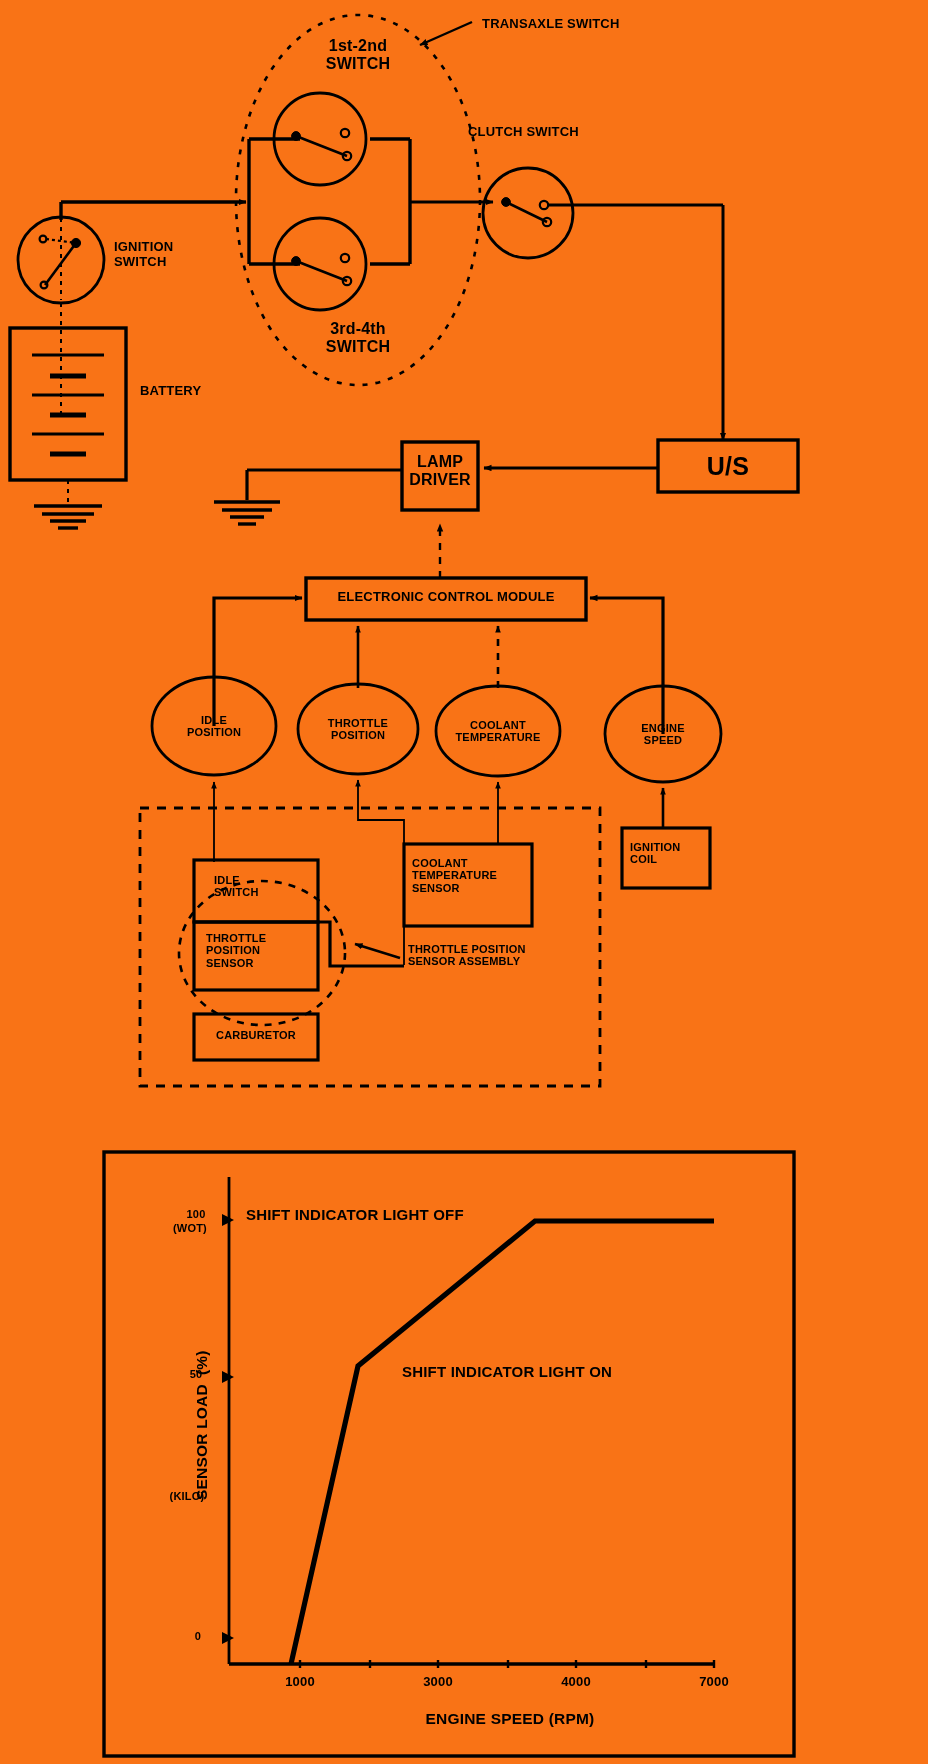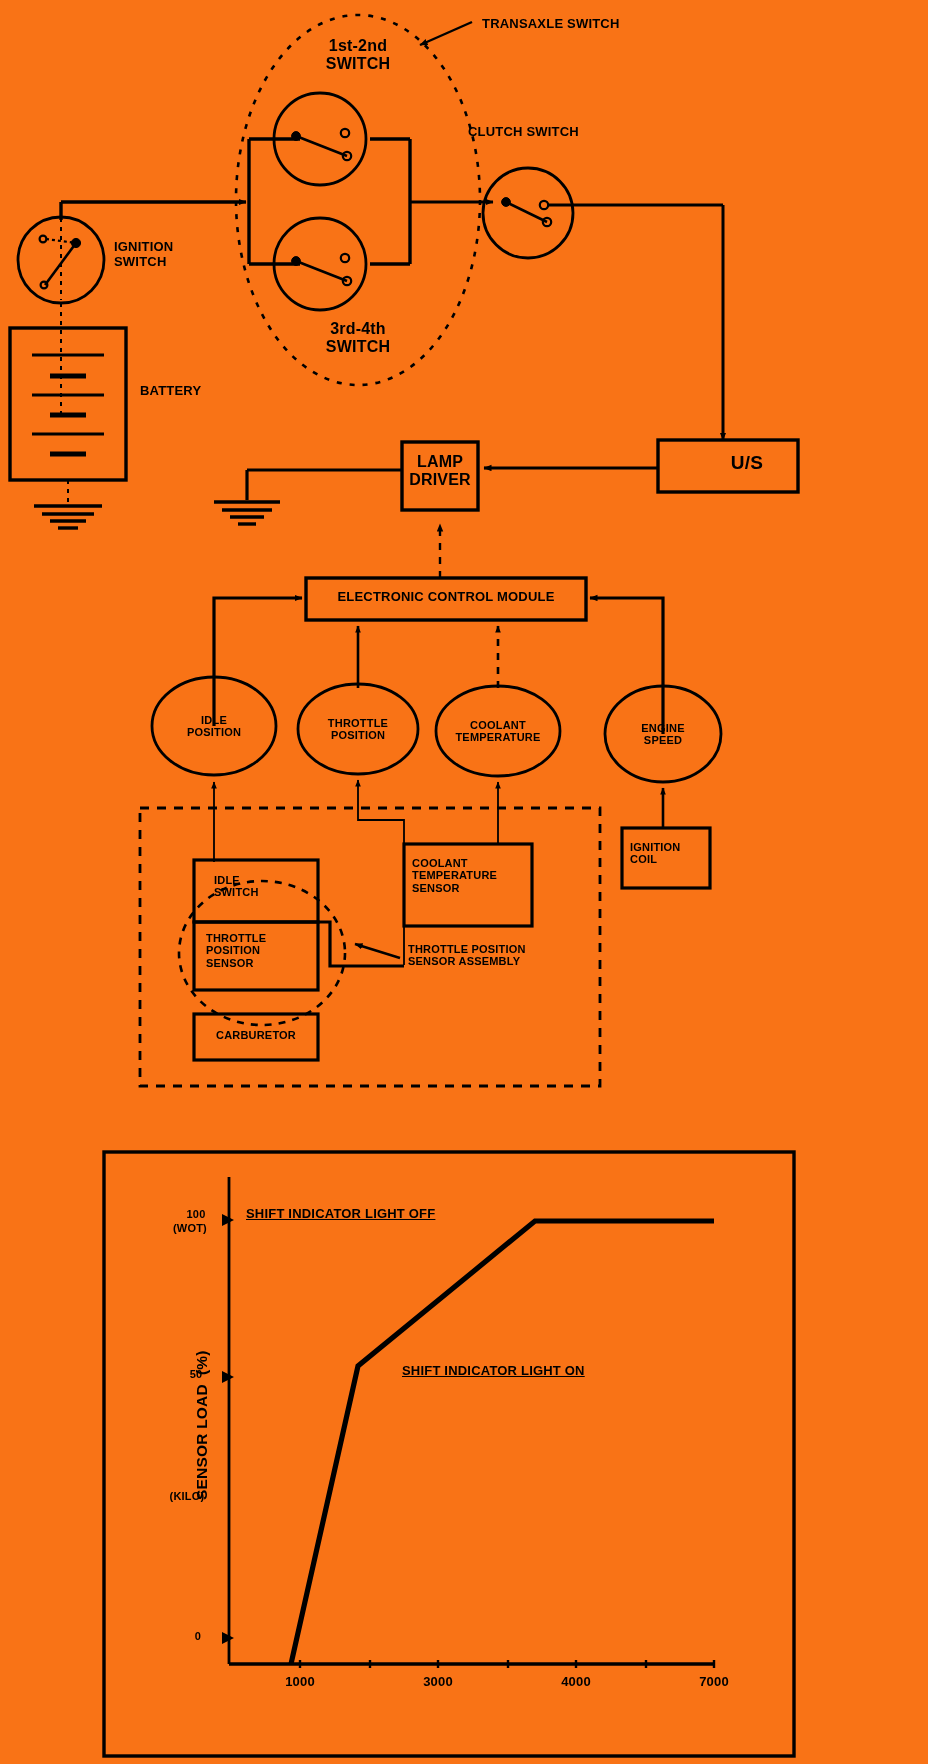--- a/index.html
+++ b/index.html
@@ -9,22 +9,22 @@
   svg.layer{position:absolute;left:0;top:0;width:928px;height:1764px;}
   .lbl{position:absolute;font-weight:bold;line-height:1.12;letter-spacing:.2px;
        white-space:pre;color:#000;}
   .c{text-align:center;}
   .l{text-align:left;}
   .r{text-align:center;}
   .f11{font-size:11px;}
   .f12{font-size:16px;}
   .f13{font-size:13px;}
   .f15{font-size:15.5px;}
-  .f17{font-size:13px;text-decoration:underline;}
-  .f20{font-size:19px;padding-left:19px;}
+  .f17{font-size:15px;}
+  .f20{font-size:25px;}
   .vert{transform-origin:0 0;transform:rotate(-90deg);}
 </style>
 </head>
 <body>
 
 <div id="stage">
 
   <svg class="layer" viewBox="0 0 928 1764">
     <defs>
       <marker id="ah" markerWidth="9" markerHeight="9" refX="7.5" refY="3.2" orient="auto" markerUnits="userSpaceOnUse">
@@ -233,20 +233,21 @@
 SENSOR</div>
 
   <div class="lbl f11 l" style="left:630px;top:841px;">IGNITION
 COIL</div>
 
   <div class="lbl f11 l" style="left:408px;top:943px;">THROTTLE POSITION
 SENSOR ASSEMBLY</div>
 
   <div class="lbl f15 vert" style="left:193px;top:1500px;">SENSOR LOAD  (%)</div>
 
+  <div class="lbl f15 c" style="left:300px;top:1710px;width:420px;">ENGINE SPEED (RPM)</div>
 
   <div class="lbl f11 r" style="left:172px;top:1208px;width:48px;">100</div>
   <div class="lbl f11 r" style="left:160px;top:1222px;width:60px;">(WOT)</div>
   <div class="lbl f11 r" style="left:172px;top:1368px;width:48px;">50</div>
   <div class="lbl f11 r" style="left:154px;top:1490px;width:66px;">(KILO)</div>
   <div class="lbl f11 r" style="left:176px;top:1630px;width:44px;">0</div>
 
   <div class="lbl f13 c" style="left:258px;top:1675px;width:84px;">1000</div>
   <div class="lbl f13 c" style="left:396px;top:1675px;width:84px;">3000</div>
   <div class="lbl f13 c" style="left:534px;top:1675px;width:84px;">4000</div>

